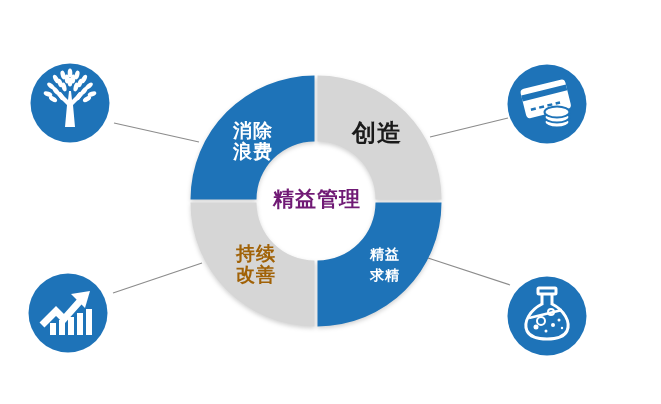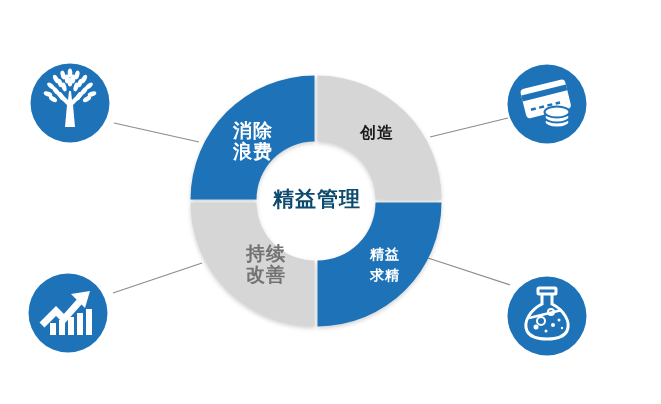--- a/index.html
+++ b/index.html
@@ -8,26 +8,26 @@
     font-family:"Liberation Sans","DejaVu Sans",sans-serif;
   }
   .stage svg{position:absolute;left:0;top:0;}
   .seg-label{
     position:absolute;transform:translate(-50%,-50%);
     text-align:center;font-weight:bold;pointer-events:none;
     letter-spacing:1px;
   }
   .seg-label .line{white-space:nowrap;}
   .label-tl{left:253px;top:141px;font-size:19px;line-height:21px;color:#ffffff;}
-  .label-tr{left:377px;top:133px;font-size:16px;line-height:26px;color:#1a1a1a;}
-  .label-bl{left:266px;top:264px;font-size:19px;line-height:21px;color:#737373;}
+  .label-tr{left:377px;top:133px;font-size:24px;line-height:26px;color:#1a1a1a;}
+  .label-bl{left:256px;top:264px;font-size:19px;line-height:21px;color:#a16207;}
   .label-br{left:385px;top:265px;font-size:14px;line-height:21px;color:#ffffff;}
   .label-center{
     position:absolute;left:317px;top:199px;transform:translate(-50%,-50%);
-    font-size:21px;font-weight:bold;color:#0c4a6e;white-space:nowrap;letter-spacing:1px;
+    font-size:21px;font-weight:bold;color:#701a75;white-space:nowrap;letter-spacing:1px;
   }
   .donut-group{filter:drop-shadow(0 2px 2px rgba(0,0,0,0.18));}
 </style>
 </head>
 <body>
 
 <div class="stage">
 
   <svg width="661" height="404" viewBox="0 0 661 404">
 

